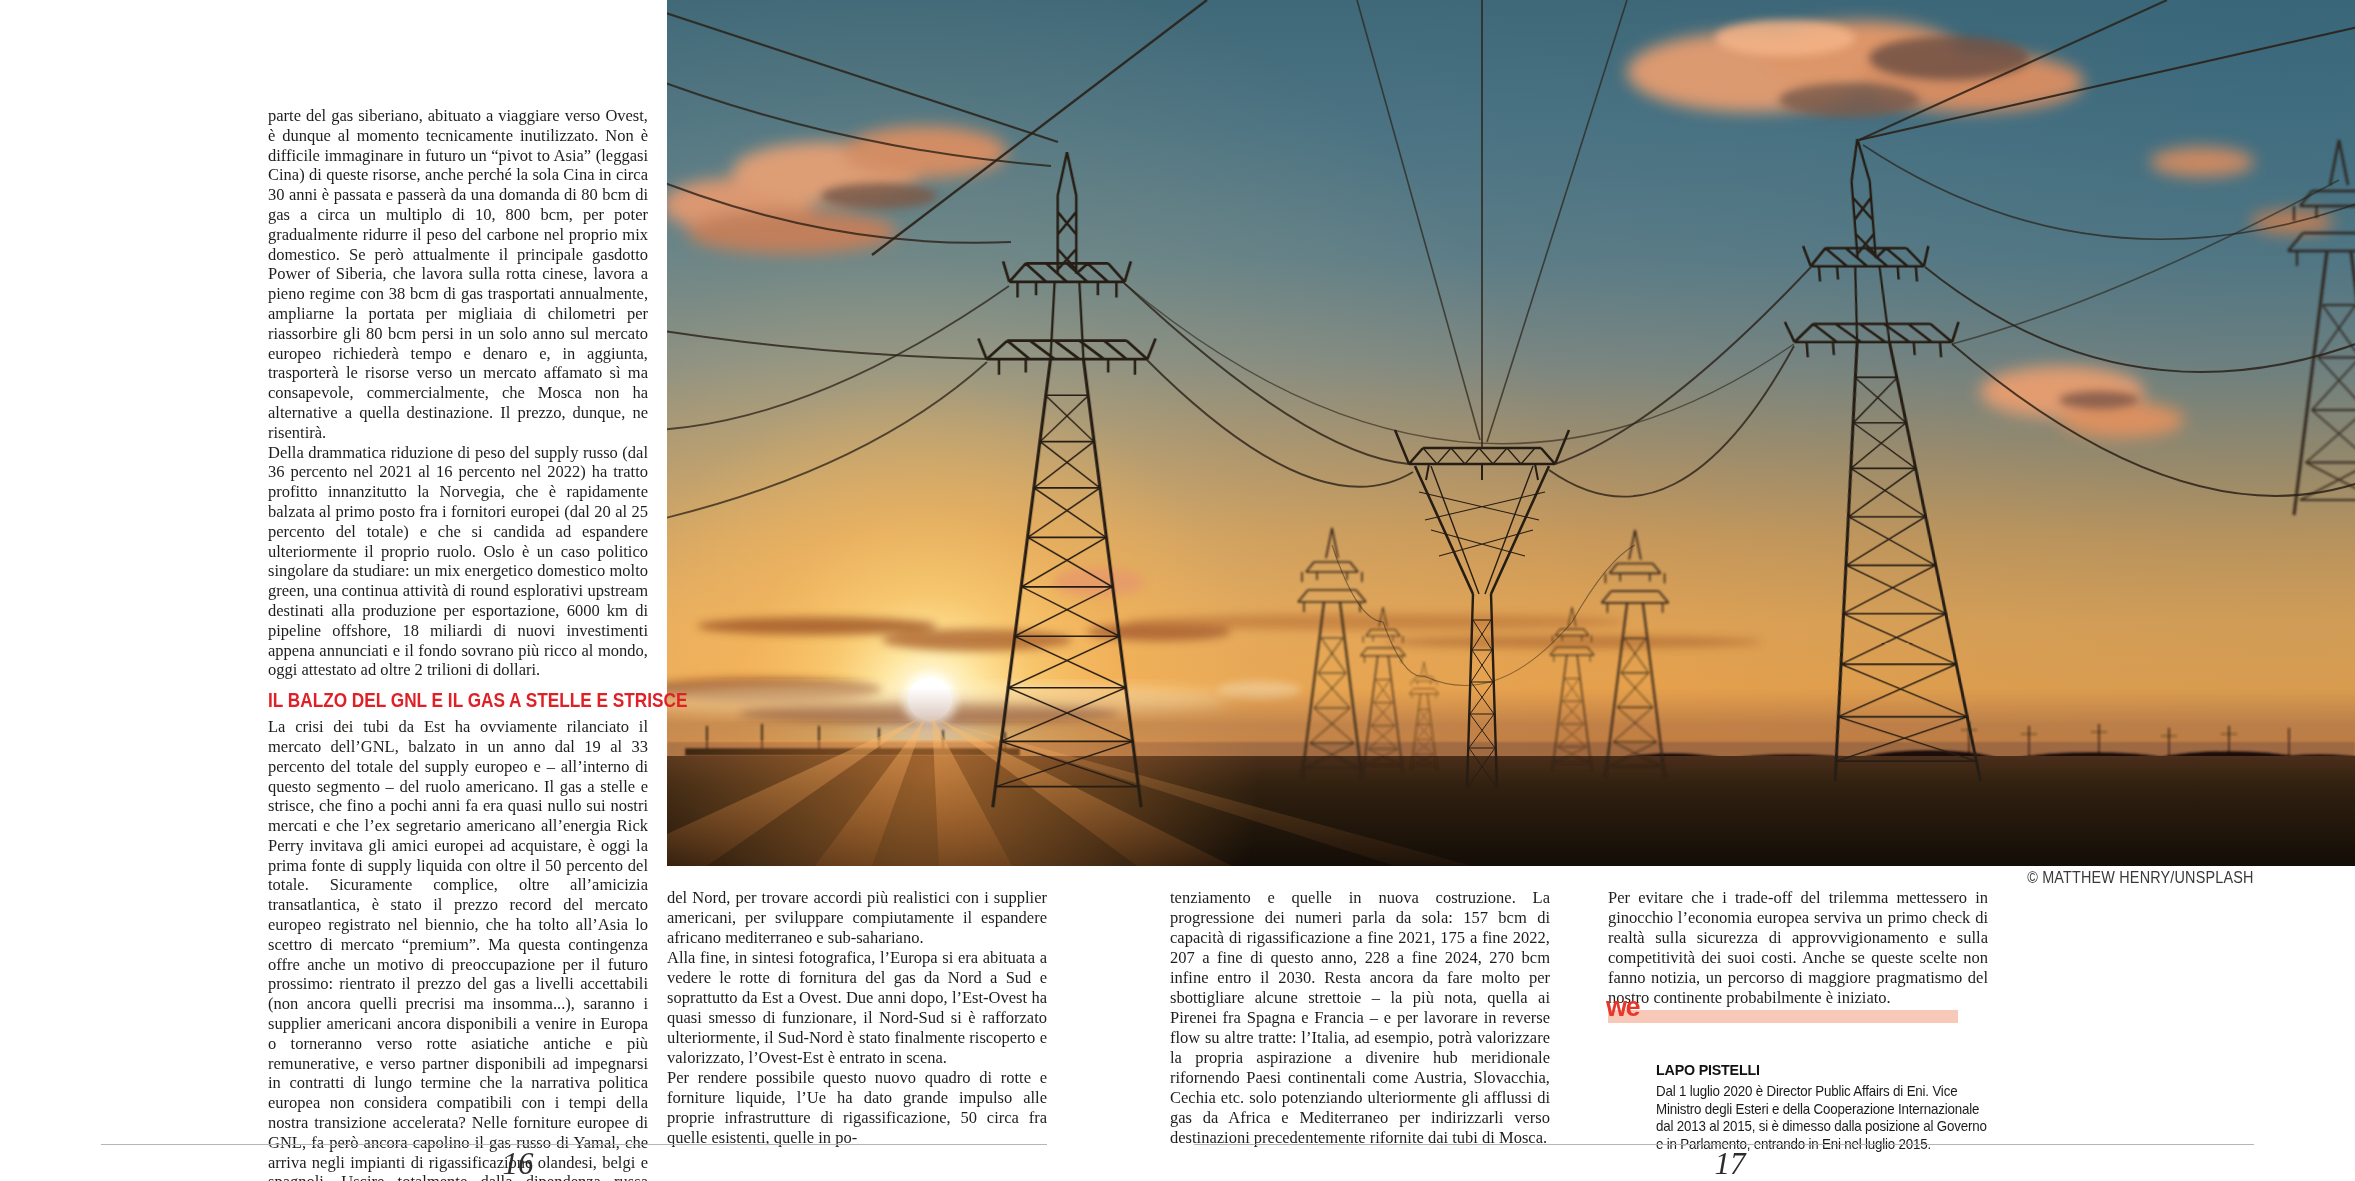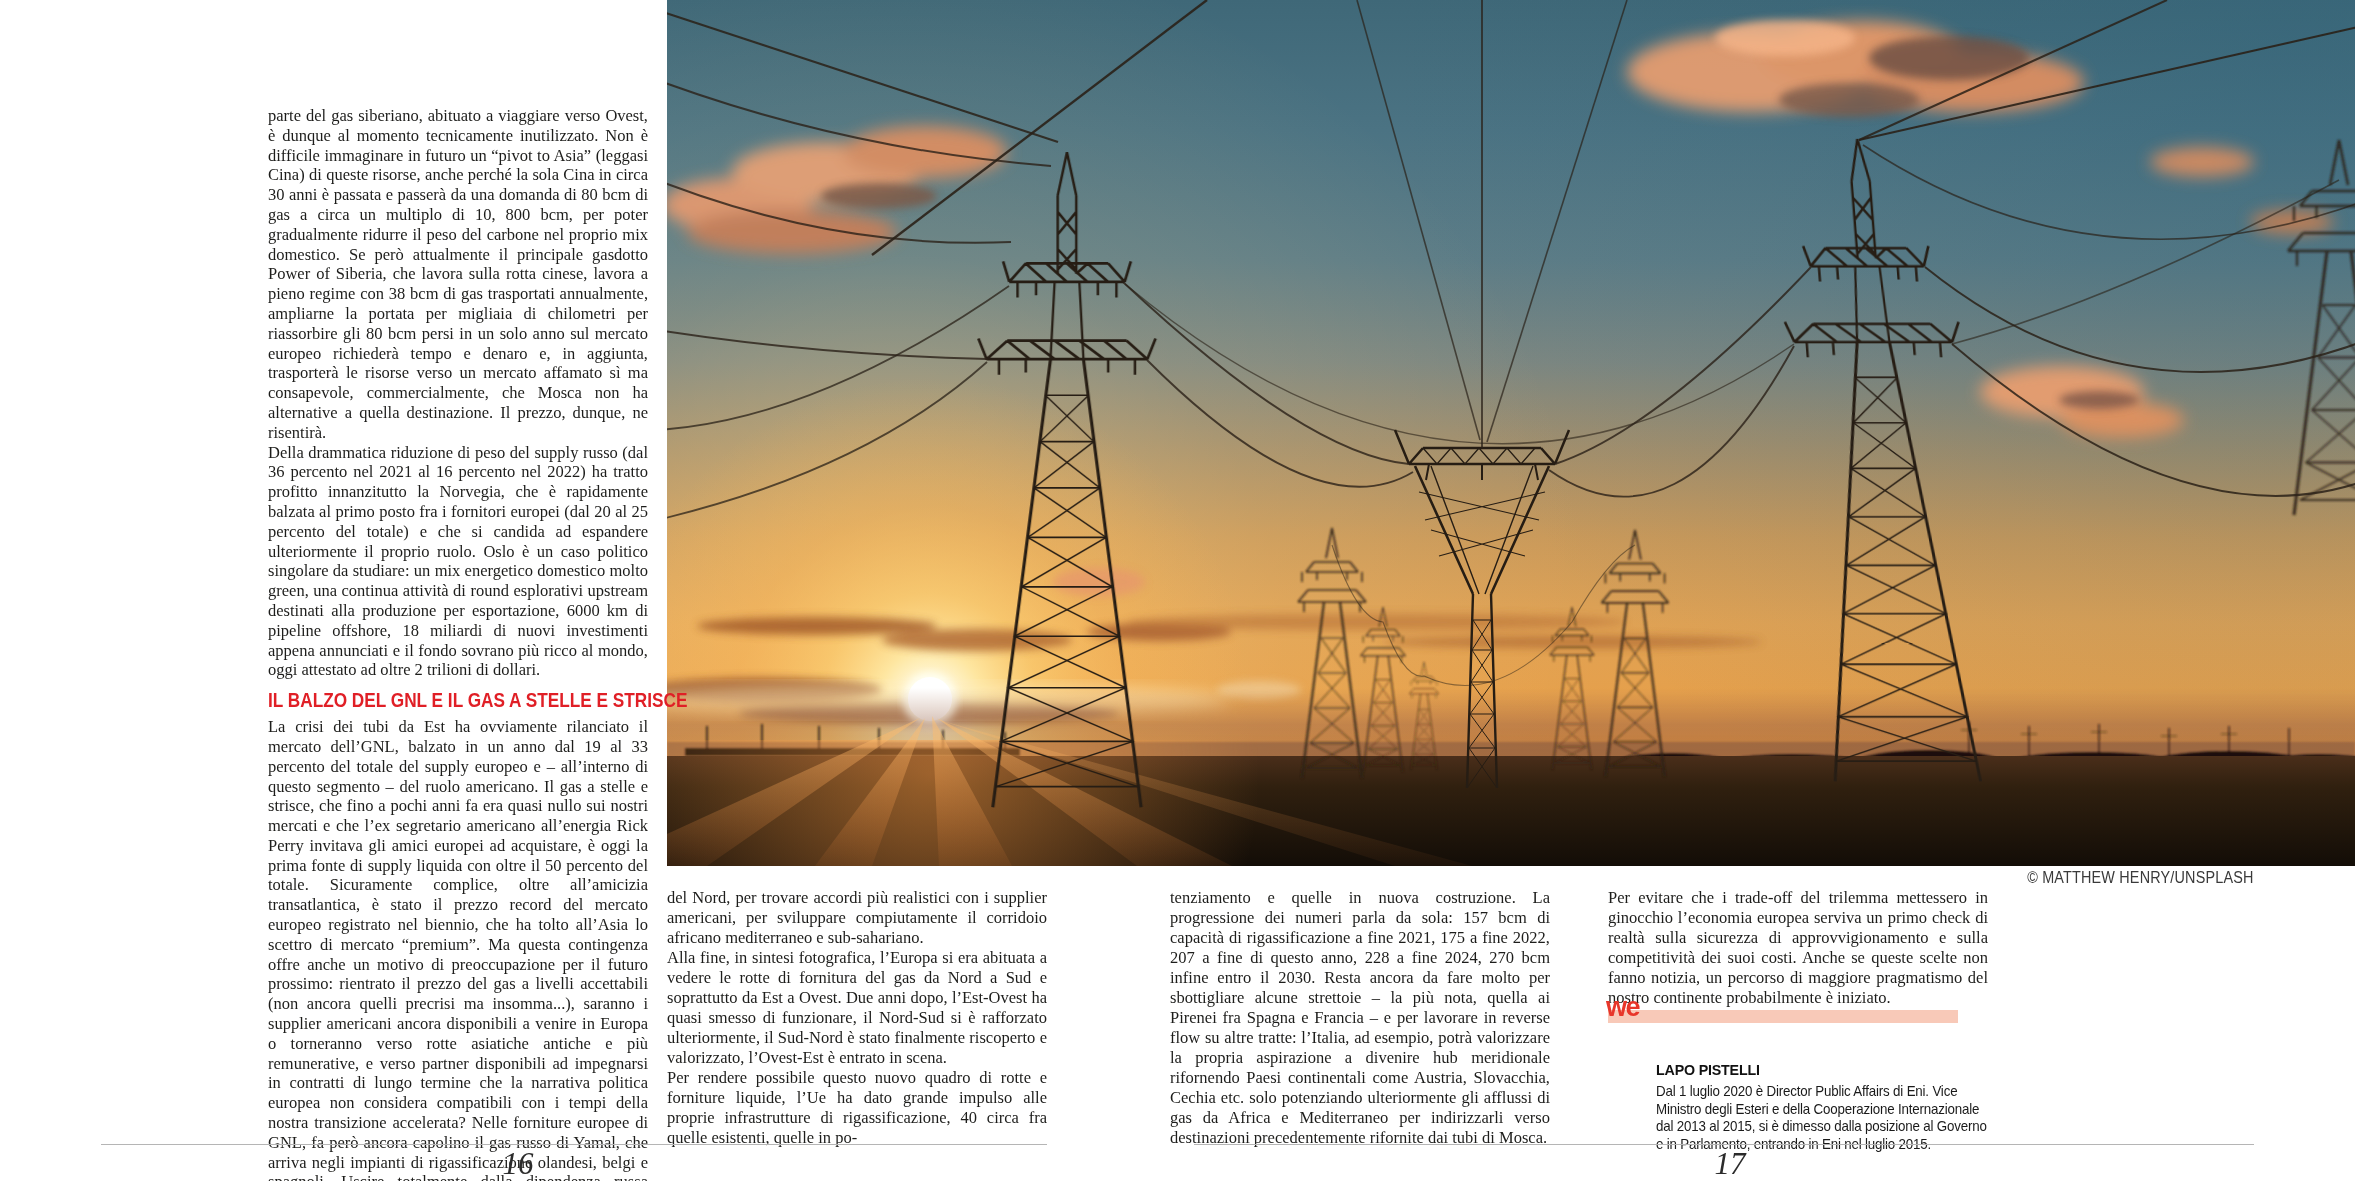--- a/index.html
+++ b/index.html
@@ -257,23 +257,23 @@
   <article class="col col1">
     <p>parte del gas siberiano, abituato a viaggiare verso Ovest, è dunque al momento tecnicamente inutilizzato. Non è difficile immaginare in futuro un “pivot to Asia” (leggasi Cina) di queste risorse, anche perché la sola Cina in circa 30 anni è passata e passerà da una domanda di 80 bcm di gas a circa un multiplo di 10, 800 bcm, per poter gradualmente ridurre il peso del carbone nel proprio mix domestico. Se però attualmente il principale gasdotto Power of Siberia, che lavora sulla rotta cinese, lavora a pieno regime con 38 bcm di gas trasportati annualmente, ampliarne la portata per migliaia di chilometri per riassorbire gli 80 bcm persi in un solo anno sul mercato europeo richiederà tempo e denaro e, in aggiunta, trasporterà le risorse verso un mercato affamato sì ma consapevole, commercialmente, che Mosca non ha alternative a quella destinazione. Il prezzo, dunque, ne risentirà.</p>
     <p>Della drammatica riduzione di peso del supply russo (dal 36 percento nel 2021 al 16 percento nel 2022) ha tratto profitto innanzitutto la Norvegia, che è rapidamente balzata al primo posto fra i fornitori europei (dal 20 al 25 percento del totale) e che si candida ad espandere ulteriormente il proprio ruolo. Oslo è un caso politico singolare da studiare: un mix energetico domestico molto green, una continua attività di round esplorativi upstream destinati alla produzione per esportazione, 6000 km di pipeline offshore, 18 miliardi di nuovi investimenti appena annunciati e il fondo sovrano più ricco al mondo, oggi attestato ad oltre 2 trilioni di dollari.</p>
     <h2 class="red-heading">
       <span class="cond">IL BALZO DEL GNL E IL GAS A STELLE E STRISCE</span>
     </h2>
     <p>La crisi dei tubi da Est ha ovviamente rilanciato il mercato dell’GNL, balzato in un anno dal 19 al 33 percento del totale del supply europeo e – all’interno di questo segmento – del ruolo americano. Il gas a stelle e strisce, che fino a pochi anni fa era quasi nullo sui nostri mercati e che l’ex segretario americano all’energia Rick Perry invitava gli amici europei ad acquistare, è oggi la prima fonte di supply liquida con oltre il 50 percento del totale. Sicuramente complice, oltre all’amicizia transatlantica, è stato il prezzo record del mercato europeo registrato nel biennio, che ha tolto all’Asia lo scettro di mercato “premium”. Ma questa contingenza offre anche un motivo di preoccupazione per il futuro prossimo: rientrato il prezzo del gas a livelli accettabili (non ancora quelli precrisi ma insomma...), saranno i supplier americani ancora disponibili a venire in Europa o torneranno verso rotte asiatiche antiche e più remunerative, e verso partner disponibili ad impegnarsi in contratti di lungo termine che la narrativa politica europea non considera compatibili con i tempi della nostra transizione accelerata? Nelle forniture europee di GNL, fa però ancora capolino il gas russo di Yamal, che arriva negli impianti di rigassificazione olandesi, belgi e spagnoli. Uscire totalmente dalla dipendenza russa richiede ancora almeno un paio di anni, il tempo necessario per incrementare ulteriormente le produzioni norvegesi del Mare</p>
   </article>
 
   <article class="col col2">
-    <p>del Nord, per trovare accordi più realistici con i supplier americani, per sviluppare compiutamente il corridoio africano mediterraneo e sub-sahariano.</p>
+    <p>del Nord, per trovare accordi più realistici con i supplier americani, per sviluppare compiutamente il espandere africano mediterraneo e sub-sahariano.</p>
     <p>Alla fine, in sintesi fotografica, l’Europa si era abituata a vedere le rotte di fornitura del gas da Nord a Sud e soprattutto da Est a Ovest. Due anni dopo, l’Est-Ovest ha quasi smesso di funzionare, il Nord-Sud si è rafforzato ulteriormente, il Sud-Nord è stato finalmente riscoperto e valorizzato, l’Ovest-Est è entrato in scena.</p>
-    <p>Per rendere possibile questo nuovo quadro di rotte e forniture liquide, l’Ue ha dato grande impulso alle proprie infrastrutture di rigassificazione, 40 circa fra quelle esistenti, quelle in po-</p>
+    <p>Per rendere possibile questo nuovo quadro di rotte e forniture liquide, l’Ue ha dato grande impulso alle proprie infrastrutture di rigassificazione, 50 circa fra quelle esistenti, quelle in po-</p>
   </article>
 
   <article class="col col3">
     <p>tenziamento e quelle in nuova costruzione. La progressione dei numeri parla da sola: 157 bcm di capacità di rigassificazione a fine 2021, 175 a fine 2022, 207 a fine di questo anno, 228 a fine 2024, 270 bcm infine entro il 2030. Resta ancora da fare molto per sbottigliare alcune strettoie – la più nota, quella ai Pirenei fra Spagna e Francia – e per lavorare in reverse flow su altre tratte: l’Italia, ad esempio, potrà valorizzare la propria aspirazione a divenire hub meridionale rifornendo Paesi continentali come Austria, Slovacchia, Cechia etc. solo potenziando ulteriormente gli afflussi di gas da Africa e Mediterraneo per indirizzarli verso destinazioni precedentemente rifornite dai tubi di Mosca.</p>
   </article>
 
   <article class="col col4">
     <p>Per evitare che i trade-off del trilemma mettessero in ginocchio l’economia europea serviva un primo check di realtà sulla sicurezza di approvvigionamento e sulla competitività dei suoi costi. Anche se queste scelte non fanno notizia, un percorso di maggiore pragmatismo del nostro continente probabilmente è iniziato.</p>
     <div class="we-row">
       <span class="we-bar"></span>

